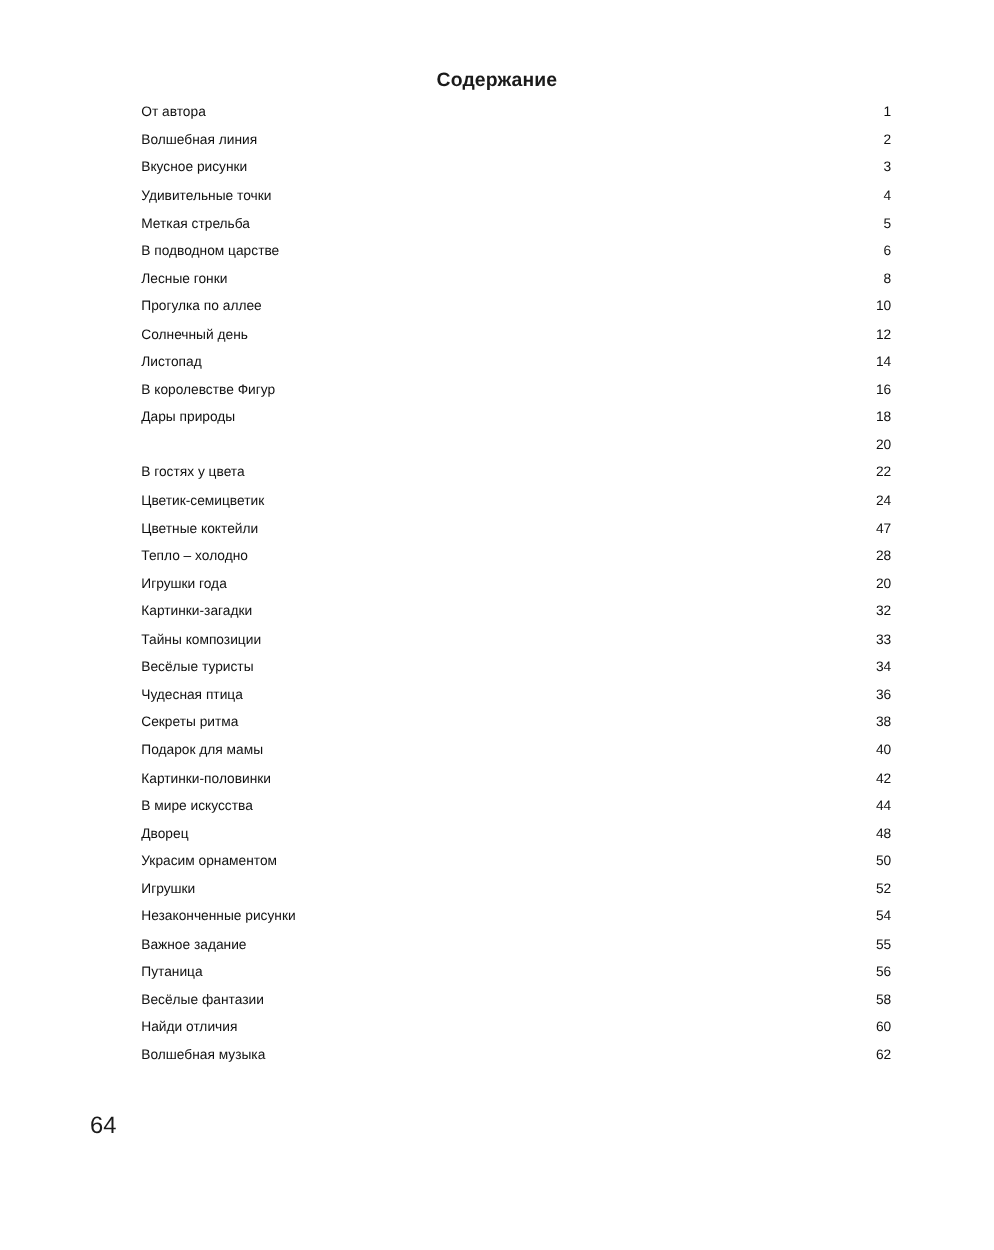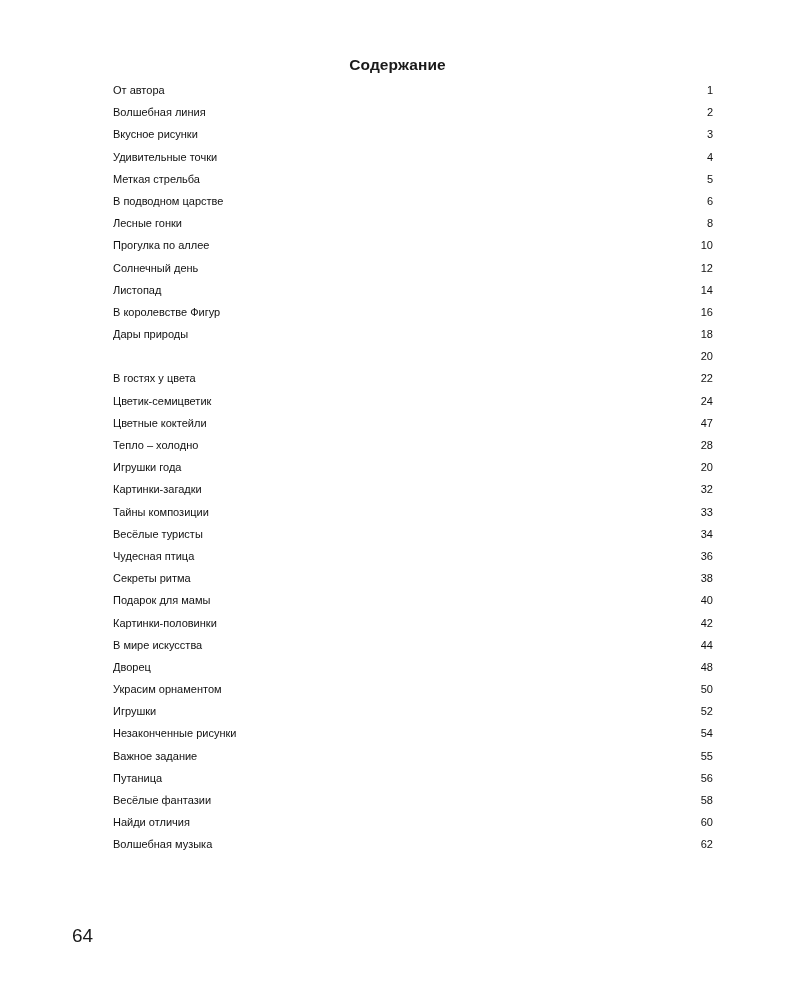--- a/index.html
+++ b/index.html
@@ -79,21 +79,21 @@
     text-align: right;
     color: #111111;
     font-variant-numeric: lining-nums;
   }
   .toc-entry.wide-num .toc-page {
     padding-left: 3.5px;
   }
   .folio {
     position: absolute;
     left: 72px;
-    top: 925px;
+    top: 890px;
     font-size: 19px;
     color: #1a1a1a;
   }
 </style>
 </head>
 <body>
 
 <div class="page">
 
   <div class="toc-title">Содержание</div>

